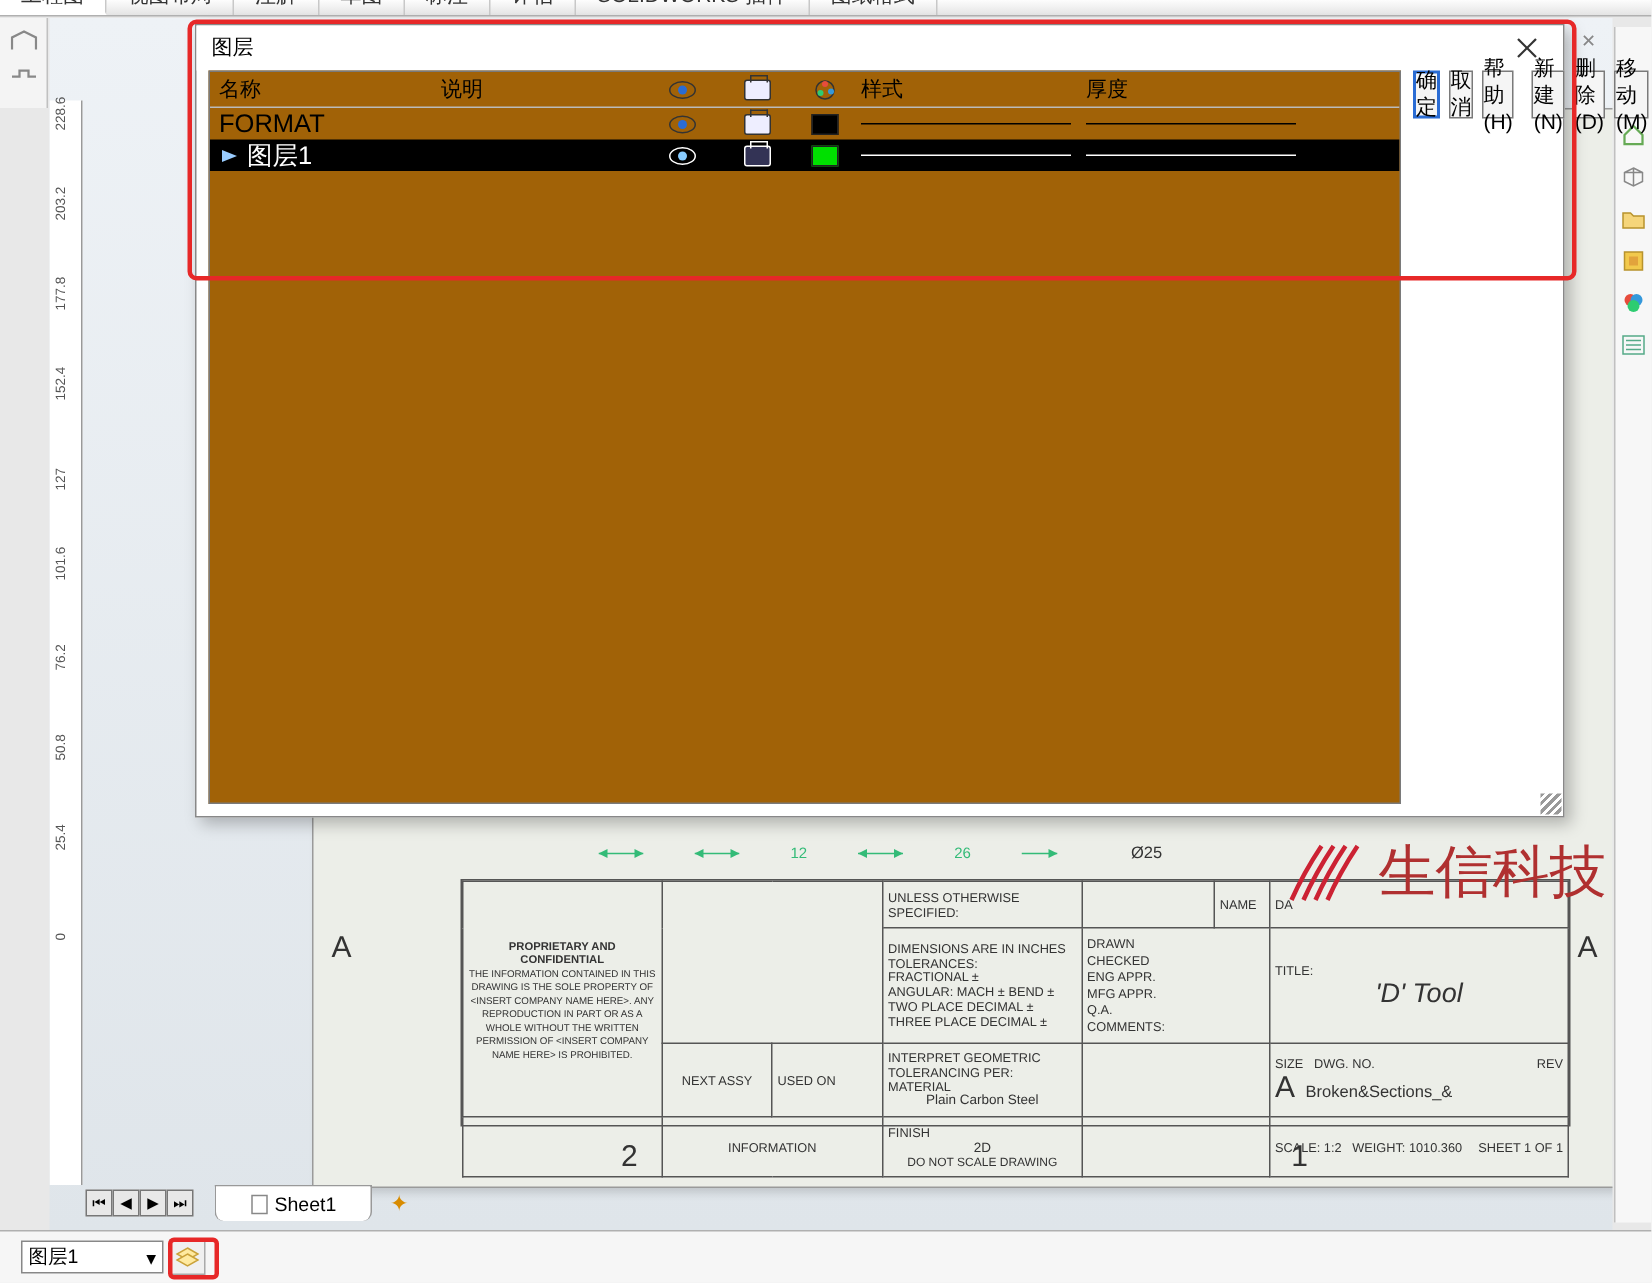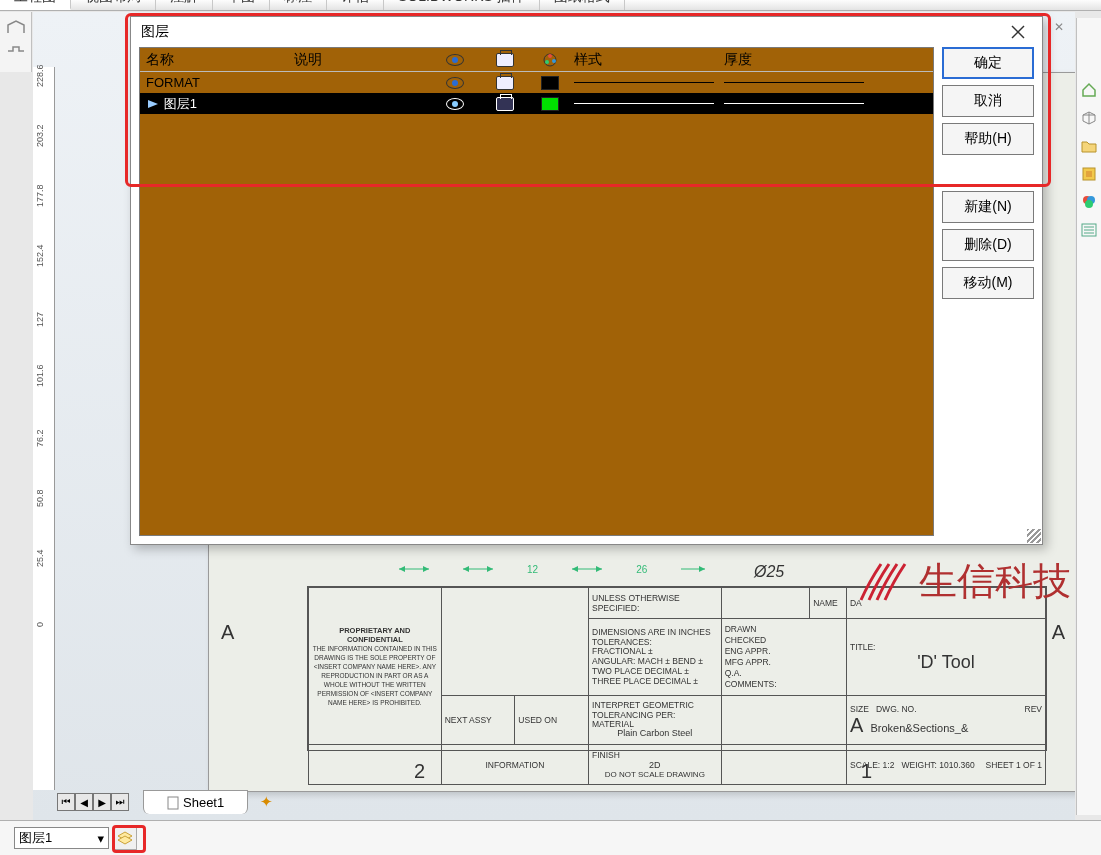--- a/index.html
+++ b/index.html
@@ -82,21 +82,21 @@
   .titleblock {
     position: absolute;
     right: 30px; bottom: 40px; width: 740px; height: 165px;
     border: 1.5px solid #555;
     font-size: 9px;
     background: #eceee8;
   }
   .titleblock td { border: 1px solid #555; padding: 5px 3px; font-size: 8.5px; color: #333; vertical-align: middle; }
   .titleblock table { border-collapse: collapse; width: 100%; height: 100%; table-layout: fixed; }
   .tb-big { font-size: 20px; text-align:center; }
-  .tb-title { font-size: 18px; text-align:center; }
+  .tb-title { font-size: 18px; text-align:center;font-style:italic; }
   .sheet-edge-label { position:absolute; font-size:20px; color:#333; font-family: Arial; }
   .dim-row { position:absolute; font-size:10px; color:#3b7; display:flex; gap:18px; align-items:center; }
 
   
   .dialog {
     position: absolute;
     left: 130px; top: 16px;
     width: 913px; height: 529px;
     background: #fff;
     border: 1px solid #888;
@@ -114,27 +114,27 @@
   .layer-panel { flex: 1; border: 1px solid #7a7a7a; background: #a16207; display:flex; flex-direction:column; overflow:hidden; }
   .layer-header { display:flex; height: 24px; align-items:center; font-size:14px; border-bottom: 1px solid #bbb; }
   .layer-header > div, .layer-row > div { padding: 2px 4px; display:flex; align-items:center; }
   .col-name { width: 150px; padding-left:6px !important; }
   .col-desc { width: 140px; }
   .col-eye { width: 50px; justify-content:center; }
   .col-print { width: 50px; justify-content:center; }
   .col-color { width: 40px; justify-content:center; }
   .col-style { width: 150px; }
   .col-thk { width: 150px; }
-  .layer-row { display:flex; height: 21px; align-items:center; font-size:13px; }
+  .layer-row { display:flex; height: 21px; align-items:center; font-size:17px; }
   .layer-row.sel { background: #000; color: #fff; }
   .swatch { width: 18px; height: 14px; border:1px solid #222; }
   .line-sample { height: 1.5px; background:#000; width: 140px; }
   .line-sample.white { background:#fff; }
 
-  .btn-col { width: 92px; display:flex; flex-direction:column; gap: 6px; }
+  .btn-col { width: 92px; display:flex; gap: 6px; }
   .btn {
     height: 32px; border: 1px solid #7a7a7a; background: #f5f5f5;
     display:flex; align-items:center; justify-content:center;
     font-size: 14px; cursor:pointer;
   }
   .btn.primary { border: 2px solid #2a6cd4; }
   .btn-gap { height: 24px; }
   .dlg-highlight {
     position:absolute; left: -6px; top: -4px; width: 926px; height: 174px;
     border: 3px solid #e72828; border-radius: 6px; pointer-events:none;
@@ -283,21 +283,21 @@
           <line x1="0" y1="6" x2="30" y2="6" stroke="#3b7"></line>
           <polygon points="0,6 6,3 6,9" fill="#3b7"></polygon>
           <polygon points="30,6 24,3 24,9" fill="#3b7"></polygon>
         </svg>
       <span>26</span>
       <svg width="24" height="12">
           <line x1="0" y1="6" x2="24" y2="6" stroke="#3b7"></line>
           <polygon points="24,6 18,3 18,9" fill="#3b7"></polygon>
         </svg>
     </div>
-    <div style="position:absolute; left:545px; top:490px; font-size:16px; color:#333;font-style:italic;">Ø25</div>
+    <div style="position:absolute; left:545px; top:490px; font-size:11px; color:#333;">Ø25</div>
 
     <span class="sheet-edge-label" style="left:12px; top:548px;">A</span>
     <span class="sheet-edge-label" style="right:12px; top:548px;">A</span>
     <span class="sheet-edge-label" style="left:205px; bottom:8px;">2</span>
     <span class="sheet-edge-label" style="right:205px; bottom:8px;">1</span>
 
     <div class="titleblock">
       <table>
         <colgroup>
           <col style="width:18%">
@@ -336,21 +336,21 @@
             <span>MFG APPR.</span><br>
             <span>Q.A.</span><br>
             <span>COMMENTS:</span>
           </td>
           <td>
             <span>TITLE:</span><br>
             <div class="tb-title">'D' Tool</div>
           </td>
         </tr>
         <tr style="height:22%">
-          <td style="">NEXT ASSY</td>
+          <td style="text-align:center">NEXT ASSY</td>
           <td style="">USED ON</td>
           <td style="line-height:1.1">
             <span>INTERPRET GEOMETRIC</span><br>
             <span>TOLERANCING PER:</span><br>
             <span>MATERIAL</span>
             <div style="text-align:center; font-size:9px">Plain Carbon Steel</div>
           </td>
           <td colspan="2"></td>
           <td>
             <span>SIZE</span>

